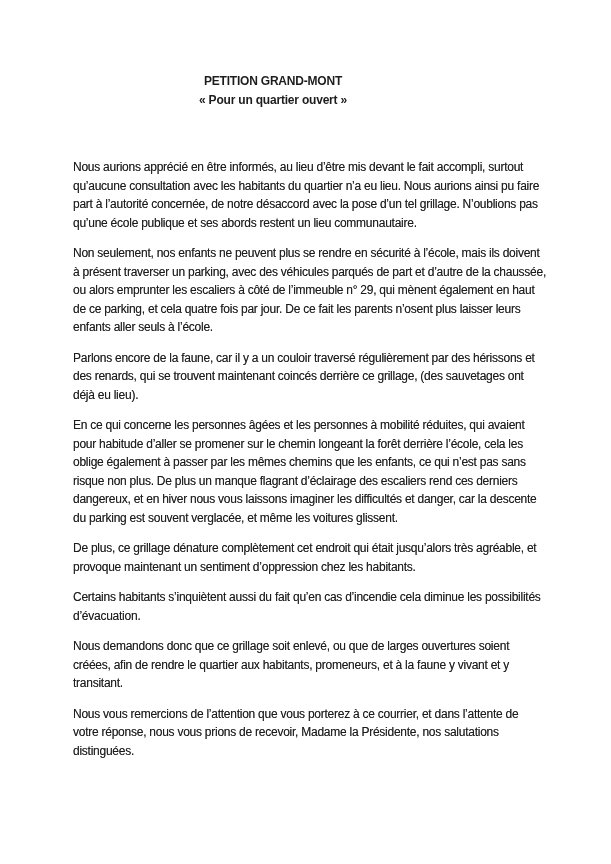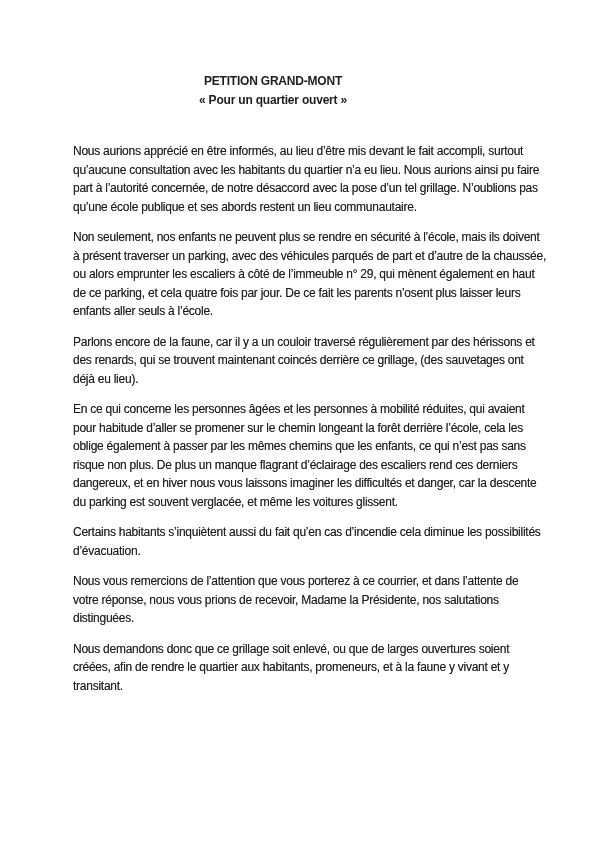--- a/index.html
+++ b/index.html
@@ -22,21 +22,21 @@
     top: 72px;
     width: 525px;
   }
   .heading {
     width: 400px;
     text-align: center;
     font-weight: bold;
     font-size: 12px;
     line-height: 19px;
     letter-spacing: -0.2px;
-    margin-bottom: 32px;
+    margin-bottom: 48px;
   }
   .heading .title,
   .heading .subtitle {
     white-space: pre-line;
   }
   .body-text p {
     margin: 0 0 12px 0;
     font-size: 12px;
     line-height: 18.5px;
     letter-spacing: -0.25px;
@@ -68,24 +68,26 @@
 enfants aller seuls à l’école.</p>
       <p>Parlons encore de la faune, car il y a un couloir traversé régulièrement par des hérissons et
 des renards, qui se trouvent maintenant coincés derrière ce grillage, (des sauvetages ont
 déjà eu lieu).</p>
       <p>En ce qui concerne les personnes âgées et les personnes à mobilité réduites, qui avaient
 pour habitude d’aller se promener sur le chemin longeant la forêt derrière l’école, cela les
 oblige également à passer par les mêmes chemins que les enfants, ce qui n’est pas sans
 risque non plus. De plus un manque flagrant d’éclairage des escaliers rend ces derniers
 dangereux, et en hiver nous vous laissons imaginer les difficultés et danger, car la descente
 du parking est souvent verglacée, et même les voitures glissent.</p>
+      <p>De plus, ce grillage dénature complètement cet endroit qui était jusqu’alors très agréable, et
+provoque maintenant un sentiment d’oppression chez les habitants.</p>
       <p>Certains habitants s’inquiètent aussi du fait qu’en cas d’incendie cela diminue les possibilités
 d’évacuation.</p>
+      <p>Nous demandons donc que ce grillage soit enlevé, ou que de larges ouvertures soient
+créées, afin de rendre le quartier aux habitants, promeneurs, et à la faune y vivant et y
+transitant.</p>
       <p>Nous vous remercions de l’attention que vous porterez à ce courrier, et dans l’attente de
 votre réponse, nous vous prions de recevoir, Madame la Présidente, nos salutations
 distinguées.</p>
-      <p>Nous demandons donc que ce grillage soit enlevé, ou que de larges ouvertures soient
-créées, afin de rendre le quartier aux habitants, promeneurs, et à la faune y vivant et y
-transitant.</p>
     </div>
 
   </div>
 </div>
 
 </body></html>

